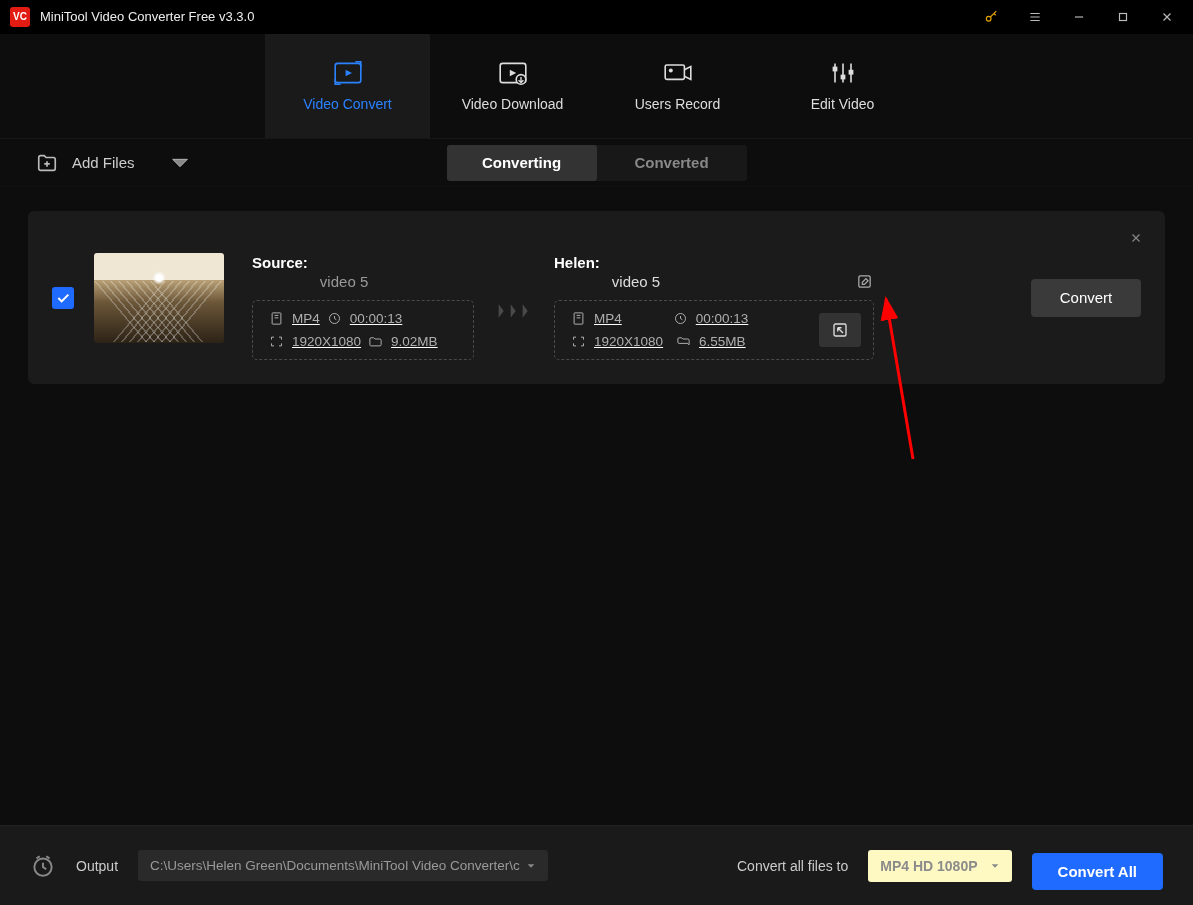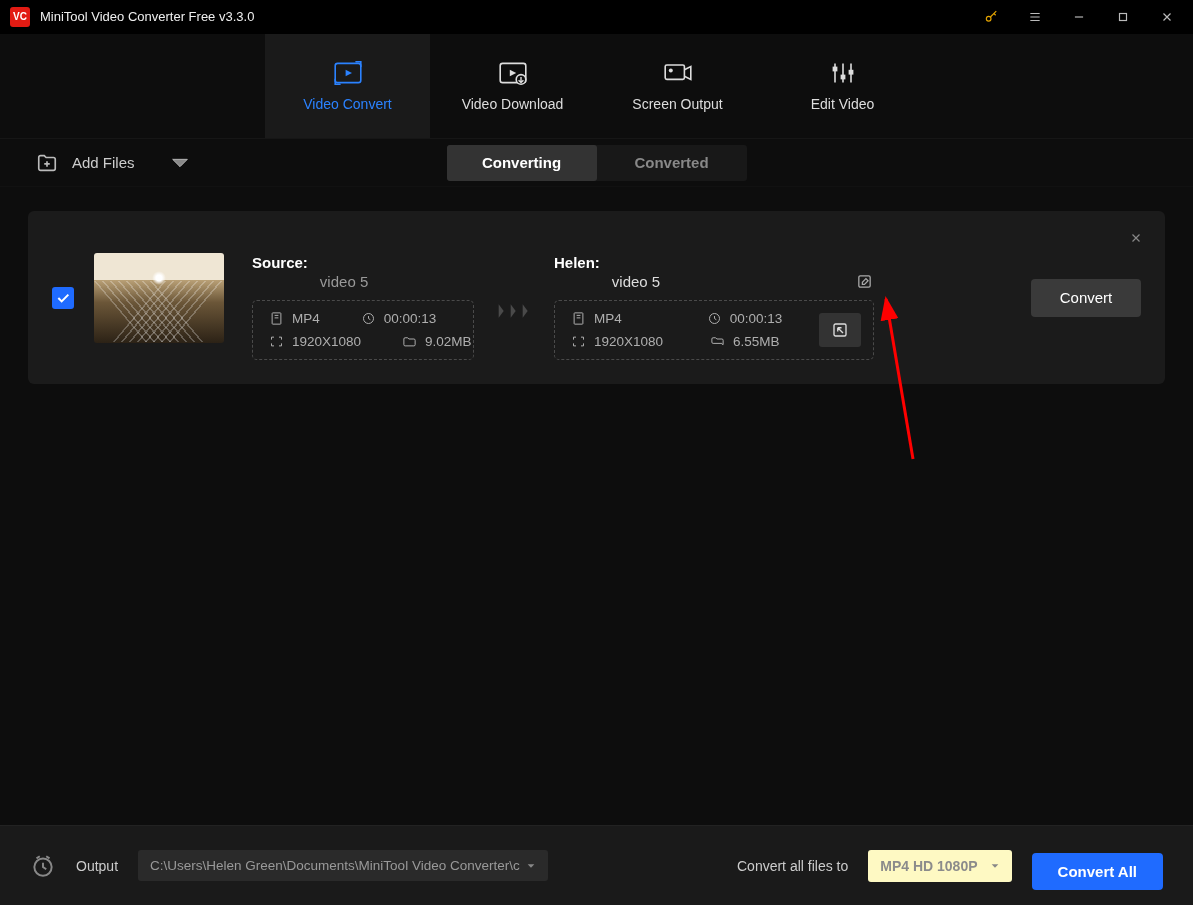--- a/index.html
+++ b/index.html
@@ -44,21 +44,21 @@
   .thumb::before { left: 0; transform: skewX(40deg); transform-origin: top right; }
   .thumb::after { right: 0; transform: skewX(-40deg); transform-origin: top left; }
   .thumb-sun { position: absolute; top: 20%; left: 50%; width: 14px; height: 14px; background: radial-gradient(circle, #fff 30%, rgba(255,255,255,0) 70%); border-radius: 50%; transform: translateX(-50%); }
 
   .info-col { display: flex; flex-direction: column; gap: 10px; }
   .info-label-row { display: flex; align-items: center; gap: 12px; font-size: 15px; }
   .info-label { color: #fff; font-weight: 600; }
   .info-value { color: #999; margin-top: 38px; }
   .info-box { border: 1px dashed #4a4a4a; border-radius: 5px; padding: 10px 16px; width: 222px; display: flex; flex-direction: column; gap: 8px; position: relative; }
   .info-box.target-box { width: 320px; }
-  .info-row { display: flex; gap: 41px; }
+  .info-row { display: flex; gap: 7px; text-decoration: underline; }
   .info-item { display: flex; align-items: center; gap: 8px; color: #aeaeae; font-size: 13.5px; }
   .info-item svg { width: 15px; height: 15px; stroke: #aeaeae; fill: none; }
 
   .arrow-sep { display: flex; align-items: center; margin: 0 22px; margin-top: 26px; color: #4a4a4a; }
   .arrow-sep svg { width: 14px; height: 20px; margin: 0 -1px; }
 
   .edit-btn { position: absolute; top: -28px; right: 0; color: #aaa; cursor: pointer; }
   .edit-btn svg { width: 17px; height: 17px; }
 
   .settings-btn { position: absolute; right: 12px; top: 50%; transform: translateY(-50%); width: 42px; height: 34px; background: #333; border-radius: 3px; display: flex; align-items: center; justify-content: center; cursor: pointer; }
@@ -141,21 +141,21 @@
         <path d="M30 21v6M27 25l3 3 3-3" stroke="#ddd" stroke-width="1.7"></path>
       </svg>
       <span>Video Download</span>
     </div>
     <div class="nav-tab">
       <svg viewBox="0 0 40 32" fill="none" stroke="#ddd" stroke-width="2">
         <rect x="4" y="6" width="24" height="18" rx="2"></rect>
         <path d="M28 12l8-4v16l-8-4"></path>
         <circle cx="11" cy="13" r="2.5" fill="#ddd" stroke="none"></circle>
       </svg>
-      <span>Screen Output</span>
+      <span>Users Record</span>
     </div>
     <div class="nav-tab">
       <svg viewBox="0 0 40 32" fill="none" stroke="#ddd" stroke-width="2">
         <path d="M10 4v24M20 4v24M30 4v24"></path>
         <rect x="7" y="8" width="6" height="6" fill="#ddd" stroke="none"></rect>
         <rect x="17" y="18" width="6" height="6" fill="#ddd" stroke="none"></rect>
         <rect x="27" y="12" width="6" height="6" fill="#ddd" stroke="none"></rect>
       </svg>
       <span>Edit Video</span>
     </div>

